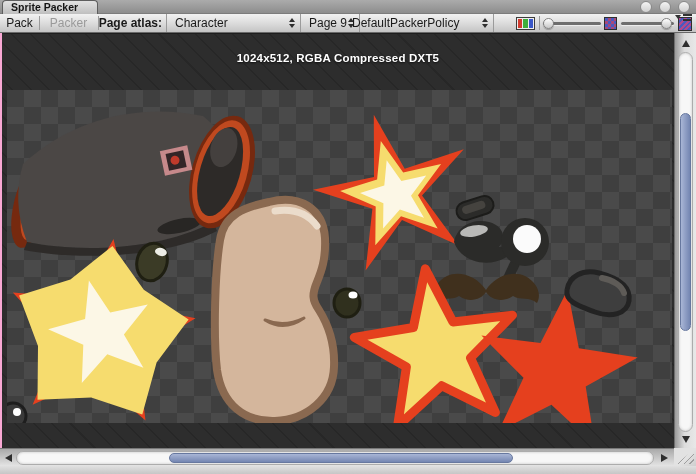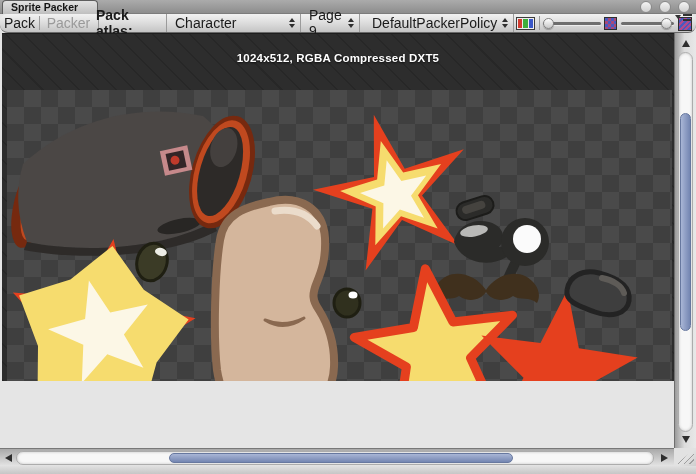--- a/index.html
+++ b/index.html
@@ -1,38 +1,38 @@
 <!DOCTYPE html>
 <html><head>
 <meta charset="utf-8">
 <style>
   html,body{margin:0;padding:0;background:#555;}
   *{box-sizing:border-box;}
   .window{
     position:relative;width:696px;height:474px;overflow:hidden;
-    background:#e5e5e5;font-family:"Liberation Sans",sans-serif;
+    background:#f9a8d4;font-family:"Liberation Sans",sans-serif;
     -webkit-font-smoothing:antialiased;
   }
   
   .tabbar{position:absolute;left:0;top:0;width:696px;height:14px;
     background:linear-gradient(#ABABAB,#8D8D8D);border-bottom:1px solid #7C7C7C;}
   .tab{position:absolute;left:2px;top:0;height:14px;min-width:96px;padding:0 10px 0 8px;
     background:linear-gradient(#E2E2E2,#BFBFBF);border:1px solid #5E5E5E;border-bottom:none;
     border-radius:4px 4px 0 0;font-size:10.5px;font-weight:600;color:#141414;line-height:13px;}
   .winlights{position:absolute;top:1px;left:640px;display:flex;gap:7px;}
   .winlight{width:12px;height:12px;border-radius:50%;border:1.5px solid #8A8A8A;
     background:linear-gradient(#F4F4F4,#D0D0D0);}
   .panemenu{position:absolute;right:4px;top:14px;display:flex;align-items:center;gap:2px;z-index:6;}
   .panemenu .tri{width:0;height:0;border-left:3px solid transparent;border-right:3px solid transparent;border-top:4px solid #333;}
   .panemenu .bars{display:flex;flex-direction:column;gap:1px;}
   .panemenu .bars i{display:block;width:9px;height:1.5px;background:#333;}
   
   .toolbar{position:absolute;left:0;top:14px;width:696px;height:19px;
     background:linear-gradient(#F2F2F2,#DADADA 55%,#C4C4C4);border-bottom:1px solid #696969;
-    font-size:14px;color:#1A1A1A;border-radius:8px;}
+    font-size:12px;color:#1A1A1A;}
   .tb{position:absolute;top:0;height:18px;display:flex;align-items:center;justify-content:center;}
   .tbsep{position:absolute;top:2px;height:14px;width:1px;background:#9B9B9B;}
   .btn-disabled{color:#9A9A9A;}
   .tb-label{font-weight:700;justify-content:flex-end;}
   .dropdown{border-left:1px solid #9B9B9B;border-right:1px solid #9B9B9B;
     justify-content:space-between;padding:0 5px 0 8px;cursor:default;}
   .updown{display:flex;flex-direction:column;gap:2px;align-items:center;}
   .updown .u{width:0;height:0;border-left:3px solid transparent;border-right:3px solid transparent;border-bottom:4px solid #2E2E2E;}
   .updown .d{width:0;height:0;border-left:3px solid transparent;border-right:3px solid transparent;border-top:4px solid #2E2E2E;}
   .rgbicon{position:absolute;left:516px;top:3px;width:19px;height:13px;border:1px solid #3C3C3C;
@@ -41,21 +41,21 @@
   .slider{position:absolute;top:0;height:18px;}
   .slider .track{position:absolute;left:0;right:0;top:8px;height:3px;background:#6E6E6E;
     border-radius:2px;box-shadow:0 1px 0 rgba(255,255,255,.55);}
   .slider .handle{position:absolute;top:3.5px;width:11px;height:11px;border-radius:50%;
     background:linear-gradient(#FEFEFE,#C7C7C7);border:1px solid #838383;box-shadow:0 1px 1px rgba(0,0,0,.25);}
   .checkericon{position:absolute;left:604px;top:3px;width:13px;height:13px;border:1px solid #2E2E2E;
     background:conic-gradient(#A8487A 0 25%,#4A5AC0 0 50%,#A8487A 0 75%,#4A5AC0 0);background-size:6px 6px;}
   .stripedicon{position:absolute;left:678px;top:3px;width:14px;height:14px;border:1px solid #2E2E2E;
     background:repeating-linear-gradient(135deg,#B04A8E 0 2px,#4A5AC0 2px 4px);}
   
-  .canvas{position:absolute;left:2px;top:33px;width:672px;height:348px;
+  .canvas{position:absolute;left:2px;top:33px;width:672px;height:415px;
     background:#2D2D2D;overflow:hidden;border-top:1px solid #1E1E1E;}
   .canvas .texture{position:absolute;inset:0;
     background:repeating-linear-gradient(45deg,rgba(0,0,0,.14) 0 1.5px,transparent 1.5px 13px);}
   .atlas-header{position:absolute;left:0;top:18px;width:100%;text-align:center;
     color:#FFF;font-weight:700;font-size:11.5px;letter-spacing:.2px;text-shadow:0 1px 2px rgba(0,0,0,.7);}
   .checker{position:absolute;left:5px;top:56px;width:665px;height:333px;background-color:#3F3F3F;
     background-image:
       linear-gradient(45deg,#4A4A4A 25%,transparent 25%,transparent 75%,#4A4A4A 75%),
       linear-gradient(45deg,#4A4A4A 25%,transparent 25%,transparent 75%,#4A4A4A 75%);
     background-size:34px 34px;background-position:0 0,17px 17px;}
@@ -113,37 +113,37 @@
   <div class="toolbar">
     <div class="tb" style="left:0;width:39px;">
       <span>Pack</span>
     </div>
     <div class="tbsep" style="left:39px;"></div>
     <div class="tb btn-disabled" style="left:40px;width:57px;">
       <span>Packer</span>
     </div>
     <div class="tbsep" style="left:98px;"></div>
     <div class="tb tb-label" style="left:96px;width:66px;">
-      <span>Pack atlas:</span>
+      <span>Page atlas:</span>
     </div>
     <div class="tb dropdown" style="left:166px;width:135px;">
       <span>Character</span>
       <span class="updown">
           <i class="u"></i>
           <i class="d"></i>
         </span>
     </div>
     <div class="tb dropdown" style="left:301px;width:59px;border-left:none;">
       <span>Page 9</span>
       <span class="updown">
           <i class="u"></i>
           <i class="d"></i>
         </span>
     </div>
-    <div class="tb dropdown" style="left:364px;width:150px;border-left:none;">
+    <div class="tb dropdown" style="left:344px;width:150px;border-left:none;">
       <span>DefaultPackerPolicy</span>
       <span class="updown">
           <i class="u"></i>
           <i class="d"></i>
         </span>
     </div>
     <div class="rgbicon">
       <i style="background:#D23B2F;"></i>
         <i style="background:#3FAE3B;"></i>
         <i style="background:#3A57C8;"></i>

